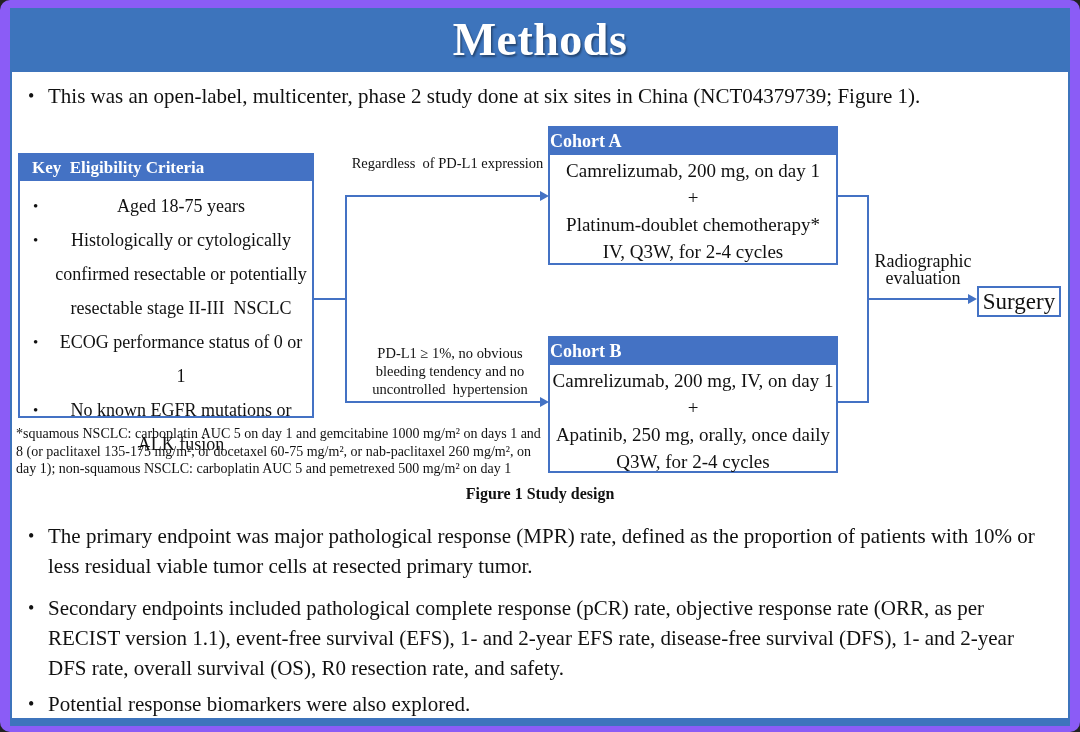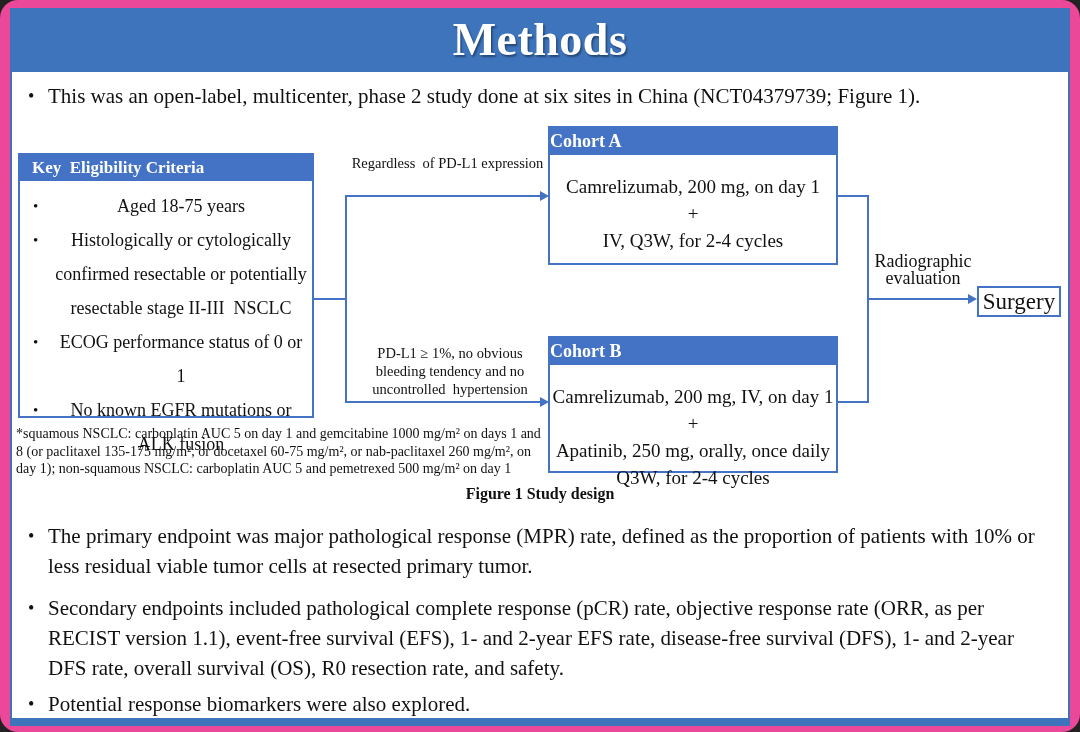--- a/index.html
+++ b/index.html
@@ -4,21 +4,21 @@
 <style>
   :root{
     --bar-blue:#3d74bc;
     --header-blue:#4472c4;
     --border-blue:#4472c4;
     --line-blue:#4472c4;
     --text:#111111;
   }
   *{margin:0;padding:0;box-sizing:border-box;}
   body{background:#222;font-family:"Liberation Serif","DejaVu Serif",serif;}
-  .slide{position:relative;width:1080px;height:732px;background:#ec4899;border-radius:18px;overflow:hidden;}
+  .slide{position:relative;width:1080px;height:732px;background:#8b5cf6;border-radius:10px;overflow:hidden;}
   .inner{position:absolute;left:10px;top:8px;width:1060px;height:718px;background:var(--bar-blue);}
   .white-area{position:absolute;left:12px;top:72px;width:1056px;height:646px;background:#ffffff;}
   .title{position:absolute;left:10px;top:10px;width:1060px;height:60px;color:#fff;
          font-size:46px;font-weight:bold;text-align:center;line-height:60px;
          text-shadow:1.5px 1.5px 2px rgba(0,0,0,.4);letter-spacing:.5px;}
   .bullet-line{position:absolute;color:var(--text);font-size:21px;line-height:29px;white-space:pre-wrap;}
   .bullet-line::before{content:"•";position:absolute;left:-20px;top:0;font-size:18px;}
   .intro{left:48px;top:82px;width:1000px;}
   
   .dbox{position:absolute;border:2px solid var(--border-blue);background:#fff;}
@@ -27,21 +27,21 @@
   .elig .dhead{height:26px;font-size:17px;line-height:26px;padding-left:12px;}
   .elig ul{list-style:none;margin-top:8px;}
   .elig li{position:relative;padding-left:34px;padding-right:4px;font-size:18px;line-height:34px;
            color:var(--text);white-space:pre-wrap;text-align:center;}
   .elig li::before{content:"•";position:absolute;left:13px;top:0;font-size:15px;}
   .cohort{left:548px;width:290px;text-align:center;}
   .cohort-a{top:126px;height:139px;}
   .cohort-b{top:336px;height:137px;}
   .cohort .dhead{height:27px;font-size:18px;line-height:27px;text-align:left;}
   .cohort .cline{font-size:19px;line-height:27px;color:var(--text);white-space:pre-wrap;}
-  .cohort .cbody{padding-top:18px;}
+  .cohort .cbody{padding-top:2px;}
   .surgery{left:977px;top:286px;width:84px;height:31px;text-align:center;
            font-size:23px;line-height:27px;color:var(--text);}
   
   .hline,.vline{position:absolute;background:var(--line-blue);}
   .arrowhead{position:absolute;width:0;height:0;border-top:5px solid transparent;
              border-bottom:5px solid transparent;border-left:9px solid var(--line-blue);}
   
   .dlabel{position:absolute;text-align:center;color:var(--text);font-size:14.5px;line-height:18px;white-space:pre-wrap;}
   .label-top{left:350px;top:154px;width:195px;}
   .label-bottom{left:352px;top:344px;width:196px;}
@@ -73,20 +73,21 @@
       <li>ECOG performance status of 0 or 1</li>
       <li>No known EGFR mutations or ALK fusion</li>
     </ul>
   </div>
 
   <div class="dbox cohort cohort-a">
     <div class="dhead">Cohort A</div>
     <div class="cbody">
       <div class="cline">Camrelizumab, 200 mg, on day 1</div>
       <div class="cline">+</div>
+      <div class="cline">Platinum-doublet chemotherapy*</div>
       <div class="cline">IV, Q3W, for 2-4 cycles</div>
     </div>
   </div>
 
   <div class="dbox cohort cohort-b">
     <div class="dhead">Cohort B</div>
     <div class="cbody">
       <div class="cline">Camrelizumab, 200 mg, IV, on day 1</div>
       <div class="cline">+</div>
       <div class="cline">Apatinib, 250 mg, orally, once daily</div>

